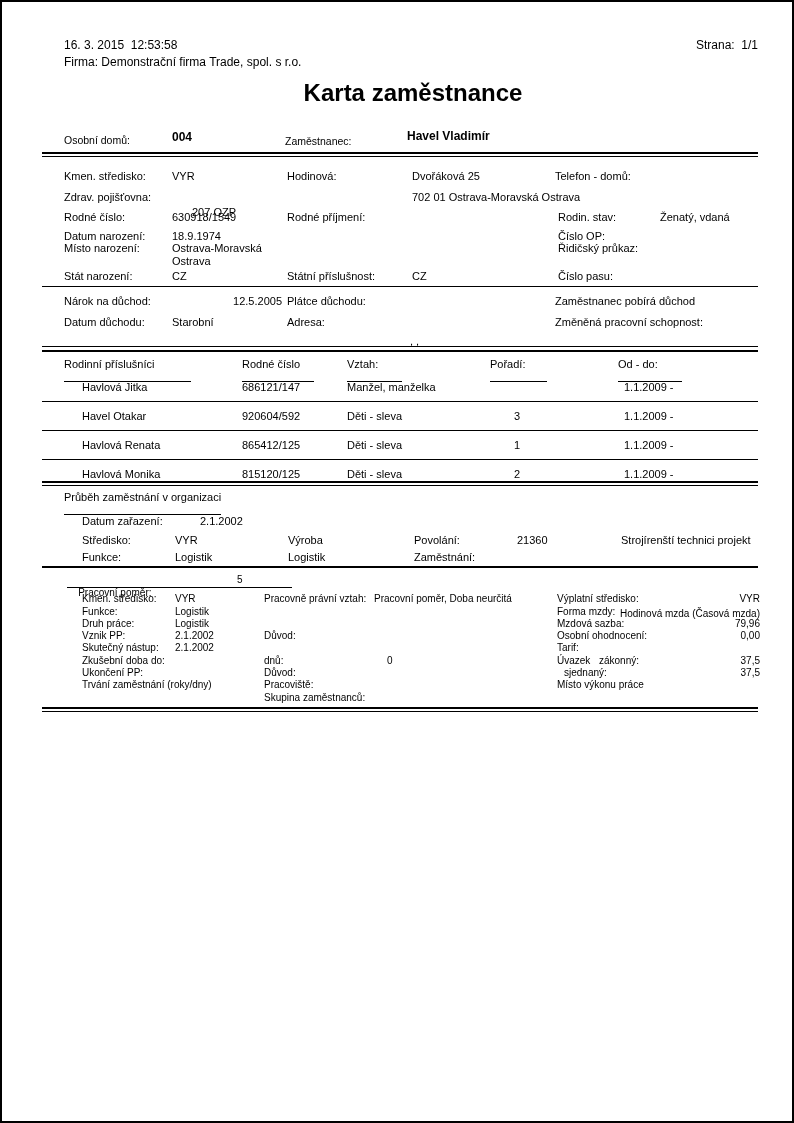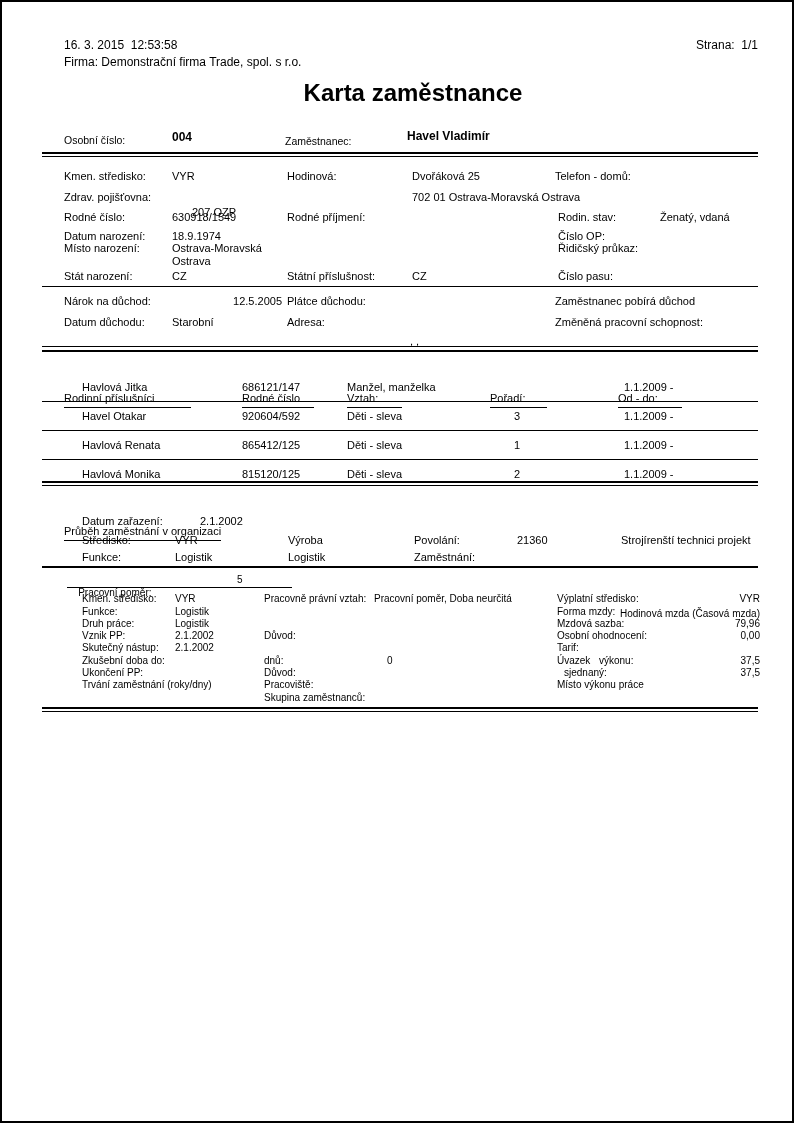--- a/index.html
+++ b/index.html
@@ -10,35 +10,35 @@
     overflow:hidden;
   }
   .t { position:absolute; white-space:pre; font-size:11px; line-height:13px; }
   .s12 { font-size:12px; }
   .s10 { font-size:10.5px; }
   .c10 { font-size:10px; }
   .s8  { font-size:10px; }
   .b   { font-weight:bold; }
   .r   { text-align:right; }
   .title { font-size:24px; font-weight:bold; text-align:center; letter-spacing:0px; }
-  .hdr-u { border-bottom:1px solid #000; padding-bottom:2px;margin-top:34px; }
+  .hdr-u { border-bottom:1px solid #000; padding-bottom:10px; }
   .hr  { position:absolute; height:1px; background:#000; }
   .hr2 { position:absolute; height:2px; background:#000; }
 </style>
 </head>
 <body>
 
 <div class="page">
 
   <span class="t s12" style="left:62px;top:37px">16. 3. 2015  12:53:58</span>
   <span class="t s12 r" style="left:600px;top:37px;width:156px">Strana:  1/1</span>
   <span class="t s12" style="left:62px;top:54px">Firma: Demonstrační firma Trade, spol. s r.o.</span>
   <span class="t title" style="left:0;top:84px;width:794px;text-indent:28px">Karta zaměstnance</span>
 
-  <span class="t s10" style="left:62px;top:132px">Osobní číslo:</span>
+  <span class="t s10" style="left:62px;top:132px">Osobní domů:</span>
   <span class="t s12 b" style="left:170px;top:129px">004</span>
   <span class="t s10" style="left:283px;top:133px">Zaměstnanec:</span>
   <span class="t s12 b" style="left:405px;top:128px">Havel Vladimír</span>
 
   <div class="hr2" style="left:40px;top:150px;width:716px"></div>
   <div class="hr" style="left:40px;top:154px;width:716px"></div>
 
   <span class="t" style="left:62px;top:168px">Kmen. středisko:</span>
   <span class="t" style="left:170px;top:168px">VYR</span>
   <span class="t" style="left:285px;top:168px">Hodinová:</span>
@@ -170,21 +170,21 @@
   <span class="t c10 r" style="left:680px;top:627px;width:78px">0,00</span>
 
   <span class="t c10" style="left:80px;top:639px">Skutečný nástup:</span>
   <span class="t c10" style="left:173px;top:639px">2.1.2002</span>
   <span class="t c10" style="left:555px;top:639px">Tarif:</span>
 
   <span class="t c10" style="left:80px;top:652px">Zkušební doba do:</span>
   <span class="t c10" style="left:262px;top:652px">dnů:</span>
   <span class="t c10" style="left:385px;top:652px">0</span>
   <span class="t c10" style="left:555px;top:652px">Úvazek</span>
-  <span class="t c10" style="left:597px;top:652px">výkonu:</span>
+  <span class="t c10" style="left:597px;top:652px">zákonný:</span>
   <span class="t c10 r" style="left:680px;top:652px;width:78px">37,5</span>
 
   <span class="t c10" style="left:80px;top:664px">Ukončení PP:</span>
   <span class="t c10" style="left:262px;top:664px">Důvod:</span>
   <span class="t c10" style="left:562px;top:664px">sjednaný:</span>
   <span class="t c10 r" style="left:680px;top:664px;width:78px">37,5</span>
 
   <span class="t c10" style="left:80px;top:676px">Trvání zaměstnání (roky/dny)</span>
   <span class="t c10" style="left:262px;top:676px">Pracoviště:</span>
   <span class="t c10" style="left:555px;top:676px">Místo výkonu práce</span>

